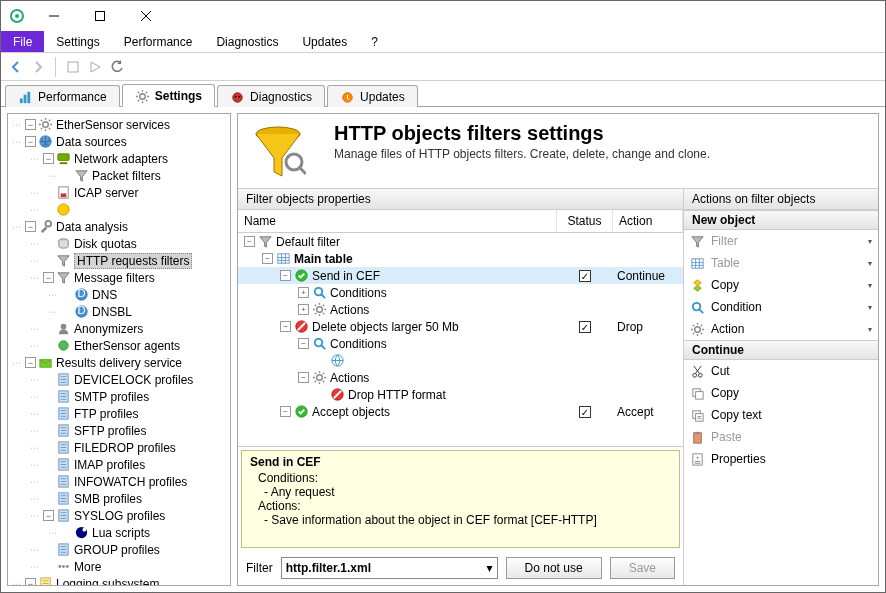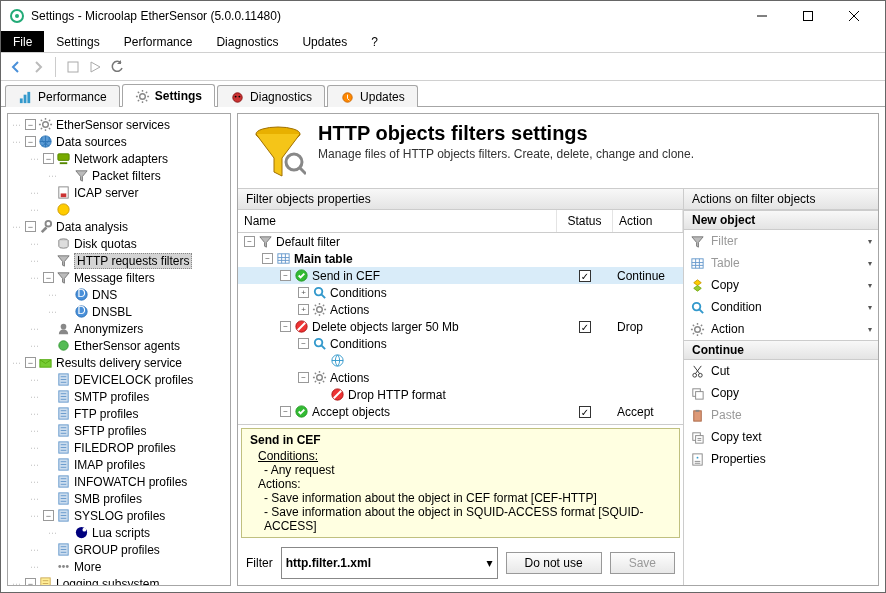--- a/index.html
+++ b/index.html
@@ -4,36 +4,36 @@
 <style>
 * { box-sizing: border-box; margin: 0; padding: 0; font-family: "Segoe UI", Tahoma, sans-serif; font-size: 12px; }
 body { background: #fff; width: 886px; height: 593px; overflow: hidden; border: 1px solid #666; }
 .titlebar { height: 30px; display: flex; align-items: center; padding: 0 8px; }
 .titlebar .icon { width: 16px; height: 16px; margin-right: 6px; color:#555;}
 .titlebar .title { flex: 1; }
 .win-btns { display: flex; }
 .win-btn { width: 46px; height: 30px; display: flex; align-items: center; justify-content: center; color:#333;}
 .menubar { height: 22px; background: #fff; display: flex; align-items: stretch; border-bottom: 1px solid #d0d0d0; }
 .menu-item { padding: 3px 12px; display:flex; align-items:center; }
-.menu-item.file { background: #000000; color: #fff; }
+.menu-item.file { background: #6d28d9; color: #fff; }
 .toolbar { height: 28px; border-bottom: 1px solid #d0d0d0; display: flex; align-items: center; gap: 4px; padding: 0 6px; }
 .tb-sep{width:1px;height:20px;background:#ccc;margin:0 4px;}
 .tb-btn{width:18px;height:18px;display:flex;align-items:center;justify-content:center;color:#888;}
 .tabbar { height: 26px; display: flex; align-items: flex-end; padding: 0 4px; border-bottom: 1px solid #a6a6a6; background:#fff;}
 .tab { display: flex; align-items: center; gap: 6px; padding: 4px 12px 3px; border: 1px solid #a6a6a6; border-bottom: none; margin-right: 2px; background: #f4f4f4; border-radius: 3px 3px 0 0; position:relative; top:1px;}
 .tab.active { background: #fff; font-weight: bold; z-index:2; border-bottom:1px solid #fff;}
 .tab .ticon{width:14px;height:14px;}
 .body { display: flex; height: calc(593px - 30px - 22px - 28px - 26px - 2px); padding: 6px; gap: 6px; }
 .sidebar { width: 224px; border: 1px solid #a6a6a6; overflow-y: auto; padding: 2px 0; background:#fff;}
 .tree-row { display: flex; align-items: center; height: 17px; white-space: nowrap; padding-right:4px;}
 .tree-row .exp { width: 11px; height: 11px; margin:0 2px; display:flex; align-items:center; justify-content:center; font-size:9px; color:#666;}
 .tree-row .ticon { width: 15px; height: 15px; margin-right: 3px; flex-shrink:0;}
 .tree-row.sel > .label { background: #d4d4d4; border:1px dotted #888; padding:0 2px;}
 .main { flex: 1; border: 1px solid #a6a6a6; display: flex; flex-direction: column; overflow:hidden;}
-.hdr { display: flex; gap: 12px; padding: 8px 12px 10px; }
+.hdr { display: flex; gap: 28px; padding: 8px 12px 10px; }
 .hdr .big-icon { width: 56px; height: 56px; }
 .hdr h1 { font-size: 20px; font-weight: bold; }
 .hdr .sub { font-size: 12px; color: #333; margin-top:2px;}
 .mid { flex: 1; display: flex; border-top: 1px solid #ccc; overflow:hidden;justify-content:flex-end;}
 .filter-pane { flex: 1; display: flex; flex-direction: column; border-right: 1px solid #ccc; overflow:hidden;}
 .pane-title { background: linear-gradient(#f8f8f8,#e4e4e4); padding: 3px 8px; font-weight: normal; border-bottom:1px solid #ccc;}
 .grid-head { display: flex; border-bottom: 1px solid #ccc; background:#fff;}
 .grid-head > div { padding: 4px 6px; border-right:1px solid #e4e4e4;}
 .col-name{flex:1;} .col-status{width:56px;text-align:center;} .col-action{width:70px;}
 .grid-body { flex:1; overflow-y:scroll; border-bottom:1px solid #ccc;}
@@ -42,42 +42,41 @@
 .grow .gstat{width:56px; text-align:center;}
 .grow .gact{width:70px; padding-left:4px;}
 .grow.sel{background:#d9ecf9;}
 .exp2{width:11px;height:11px;border:1px solid #999;display:inline-flex;align-items:center;justify-content:center;font-size:8px;line-height:1;margin-right:3px;color:#555;background:#fff;}
 .gi{width:15px;height:15px;margin-right:3px;flex-shrink:0;}
 .chk{width:12px;height:12px;border:1px solid #333;display:inline-flex;align-items:center;justify-content:center;font-size:10px;background:#fff;}
 .detail{background:#ffffe1;border:1px solid #c0c080;margin:3px;padding:4px 8px;font-size:12px;min-height:98px;}
 .detail .dt{font-weight:bold;margin-bottom:2px;}
 .detail .di{padding-left:14px;}
 .bottom-row{display:flex;align-items:center;gap:8px;padding:6px 8px;}
-.bottom-row .combo{flex:1;height:32px;border:1px solid #888;display:flex;align-items:center;padding:0 4px;justify-content:space-between;background:#fff;}
+.bottom-row .combo{flex:1;height:22px;border:1px solid #888;display:flex;align-items:center;padding:0 4px;justify-content:space-between;background:#fff;}
 .btn{height:22px;padding:0 18px;border:1px solid #999;background:linear-gradient(#fdfdfd,#e8e8e8);display:flex;align-items:center;}
 .btn.disabled{color:#999;}
 .actions-pane{width:194px;display:flex;flex-direction:column;}
 .group-head{background:linear-gradient(#f8f8f8,#e4e4e4);font-weight:bold;padding:2px 8px;border-top:1px solid #ccc;border-bottom:1px solid #ccc;}
 .act-row{display:flex;align-items:center;height:22px;padding:0 6px;gap:6px;}
 .act-row .caret{margin-left:auto;font-size:8px;color:#555;}
 .act-row.disabled{color:#999;}
 .act-row .ai{width:15px;height:15px;flex-shrink:0;}
 svg{display:block;}
 </style>
 </head>
 <body>
 
 <div class="titlebar">
   <span class="icon">
     <svg viewBox="0 0 16 16" width="16" height="16">
         <circle cx="8" cy="8" r="6" fill="none" stroke="#2a7" stroke-width="2"></circle>
         <circle cx="8" cy="8" r="2" fill="#2a7"></circle>
       </svg>
   </span>
-  <span class="title">Settings - Microolap EtherSensor (5.0.0.11480)</span>
   <div class="win-btns">
     <div class="win-btn">
         <svg width="10" height="10">
           <line x1="0" y1="5" x2="10" y2="5" stroke="#000"></line>
         </svg>
       </div>
     <div class="win-btn">
         <svg width="10" height="10">
           <rect x="0.5" y="0.5" width="9" height="9" fill="none" stroke="#000"></rect>
         </svg>
@@ -651,25 +650,24 @@
                   </svg>
                 </span>
                 <span>Accept objects</span>
               </div>
               <div class="gstat"><span class="chk">✓</span></div>
               <div class="gact">Accept</div>
             </div>
           </div>
         <div class="detail">
           <div class="dt">Send in CEF</div>
-          <div style="padding-left:8px;text-decoration:underline;">Conditions:</div>
+          <div style="padding-left:8px;">Conditions:</div>
           <div class="di">- Any request</div>
           <div style="padding-left:8px;">Actions:</div>
           <div class="di">- Save information about the object in CEF format [CEF-HTTP]</div>
-          <div class="di">- Save information about the object in SQUID-ACCESS format [SQUID-ACCESS]</div>
         </div>
         <div class="bottom-row">
           <span>Filter</span>
           <div class="combo">
             <b>http.filter.1.xml</b>
             <span>▾</span>
           </div>
           <div class="btn">Do not use</div>
           <div class="btn disabled">Save</div>
         </div>
@@ -743,39 +741,39 @@
             </div>
             <div class="act-row">
               <span class="ai">
                 <svg viewBox="0 0 16 16" width="15" height="15">
                   <rect x="3" y="3" width="8" height="8" fill="#fff" stroke="#888"></rect>
                   <rect x="6" y="6" width="8" height="8" fill="#fff" stroke="#888"></rect>
                 </svg>
               </span>
               <span>Copy</span>
             </div>
-            <div class="act-row disabled">
-              <span class="ai">
-                <svg viewBox="0 0 16 16" width="15" height="15">
-                  <rect x="4" y="3" width="8" height="11" fill="#d97" stroke="#a64"></rect>
-                  <rect x="6" y="2" width="4" height="2" fill="#888"></rect>
-                </svg>
-              </span>
-              <span>Paste</span>
-            </div>
             <div class="act-row">
               <span class="ai">
                 <svg viewBox="0 0 16 16" width="15" height="15">
                   <rect x="3" y="3" width="8" height="8" fill="#fff" stroke="#888"></rect>
                   <rect x="6" y="6" width="8" height="8" fill="#fff" stroke="#888"></rect>
                   <path d="M8 9h4M8 11h4" stroke="#888"></path>
                 </svg>
               </span>
               <span>Copy text</span>
             </div>
+            <div class="act-row disabled">
+              <span class="ai">
+                <svg viewBox="0 0 16 16" width="15" height="15">
+                  <rect x="4" y="3" width="8" height="11" fill="#d97" stroke="#a64"></rect>
+                  <rect x="6" y="2" width="4" height="2" fill="#888"></rect>
+                </svg>
+              </span>
+              <span>Paste</span>
+            </div>
             <div class="act-row">
               <span class="ai">
                 <svg viewBox="0 0 16 16" width="15" height="15">
                   <rect x="3" y="2" width="10" height="12" fill="#fff" stroke="#888"></rect>
                   <circle cx="8" cy="6" r="1" fill="#39c"></circle>
                   <path d="M5 10h6M5 12h6" stroke="#888"></path>
                 </svg>
               </span>
               <span>Properties</span>
             </div>

